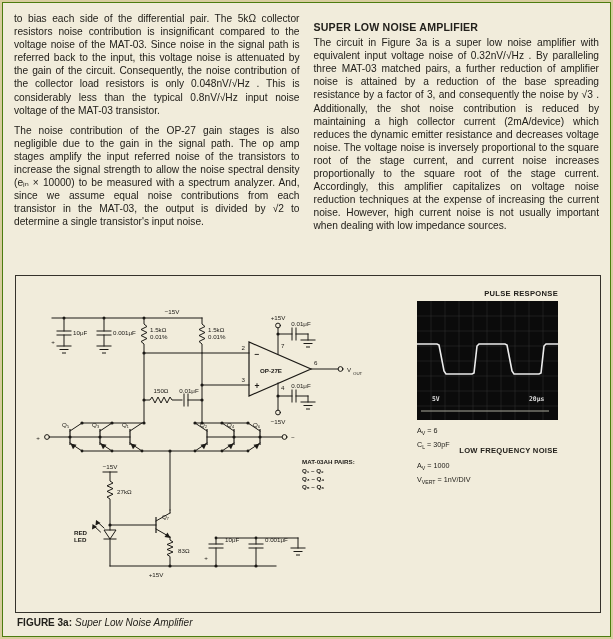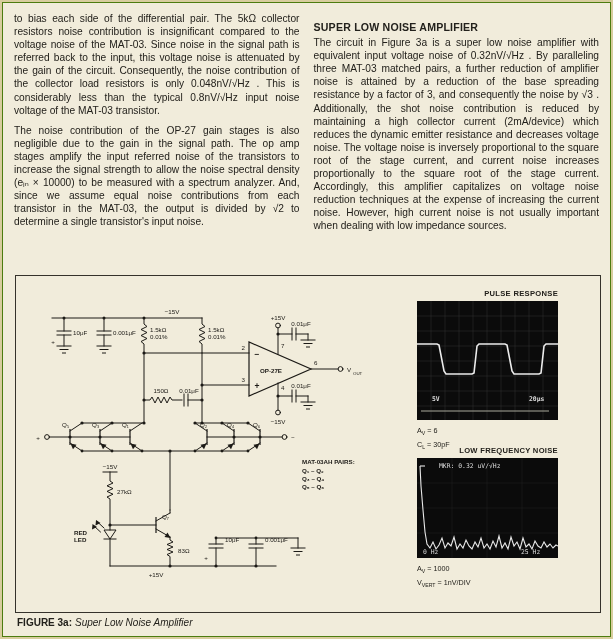--- a/index.html
+++ b/index.html
@@ -254,32 +254,20 @@
         <span class="in-label" style="left:84px; top:94px; font-weight:bold;margin-left:28px;">20μs</span>
       </div>
       <div class="scope-notes">
         <div><span>A</span><sub>V</sub><span> = 6</span></div>
         <div><span>C</span><sub>L</sub><span> = 30pF</span></div>
       </div>
     </div>
 
     <div class="scope" style="left:401px; top:170px;">
       <div class="scope-title">LOW FREQUENCY NOISE</div>
-      <div class="scope-photo" style="height:100px;">
-        <svg width="141" height="100" viewBox="0 0 141 100">
-          <g stroke="#222" stroke-width="0.5">
-            <path d="M0,25 H141 M0,50 H141 M0,75 H141 M35,0 V100 M70,0 V100 M105,0 V100"></path>
-          </g>
-          <polyline fill="none" stroke="#e8e8e8" stroke-width="1.1" points="3,8 4,28 6,52 8,74 10,86 13,90 16,84 19,91 22,87 25,80 28,90 31,85 34,88 37,79 40,91 43,86 46,90 49,82 52,88 55,91 58,84 61,89 64,80 67,90 70,86 73,91 76,83 79,89 82,78 85,90 88,85 91,91 94,79 97,88 100,84 103,91 106,80 109,89 112,86 115,91 118,83 121,88 124,90 127,84 130,89 133,86 136,90 139,87 141,88"></polyline>
-          <path d="M3,8 H8" stroke="#e8e8e8" stroke-width="1.1" fill="none"></path>
-        </svg>
-        <span class="in-label" style="left:22px; top:4px;">MKR: 0.32 uV/√Hz</span>
-        <span class="in-label" style="left:6px; top:90px;">0 Hz</span>
-        <span class="in-label" style="left:104px; top:90px;">25 Hz</span>
-      </div>
       <div class="scope-notes">
         <div><span>A</span><sub>V</sub><span> = 1000</span></div>
         <div><span>V</span><sub>VERT</sub><span> = 1nV/DIV</span></div>
       </div>
     </div>
   </div>
 
   <div class="figure-caption">
     <span class="cap-label">FIGURE 3a:</span><span class="cap-text">Super Low Noise Amplifier</span>
   </div>

